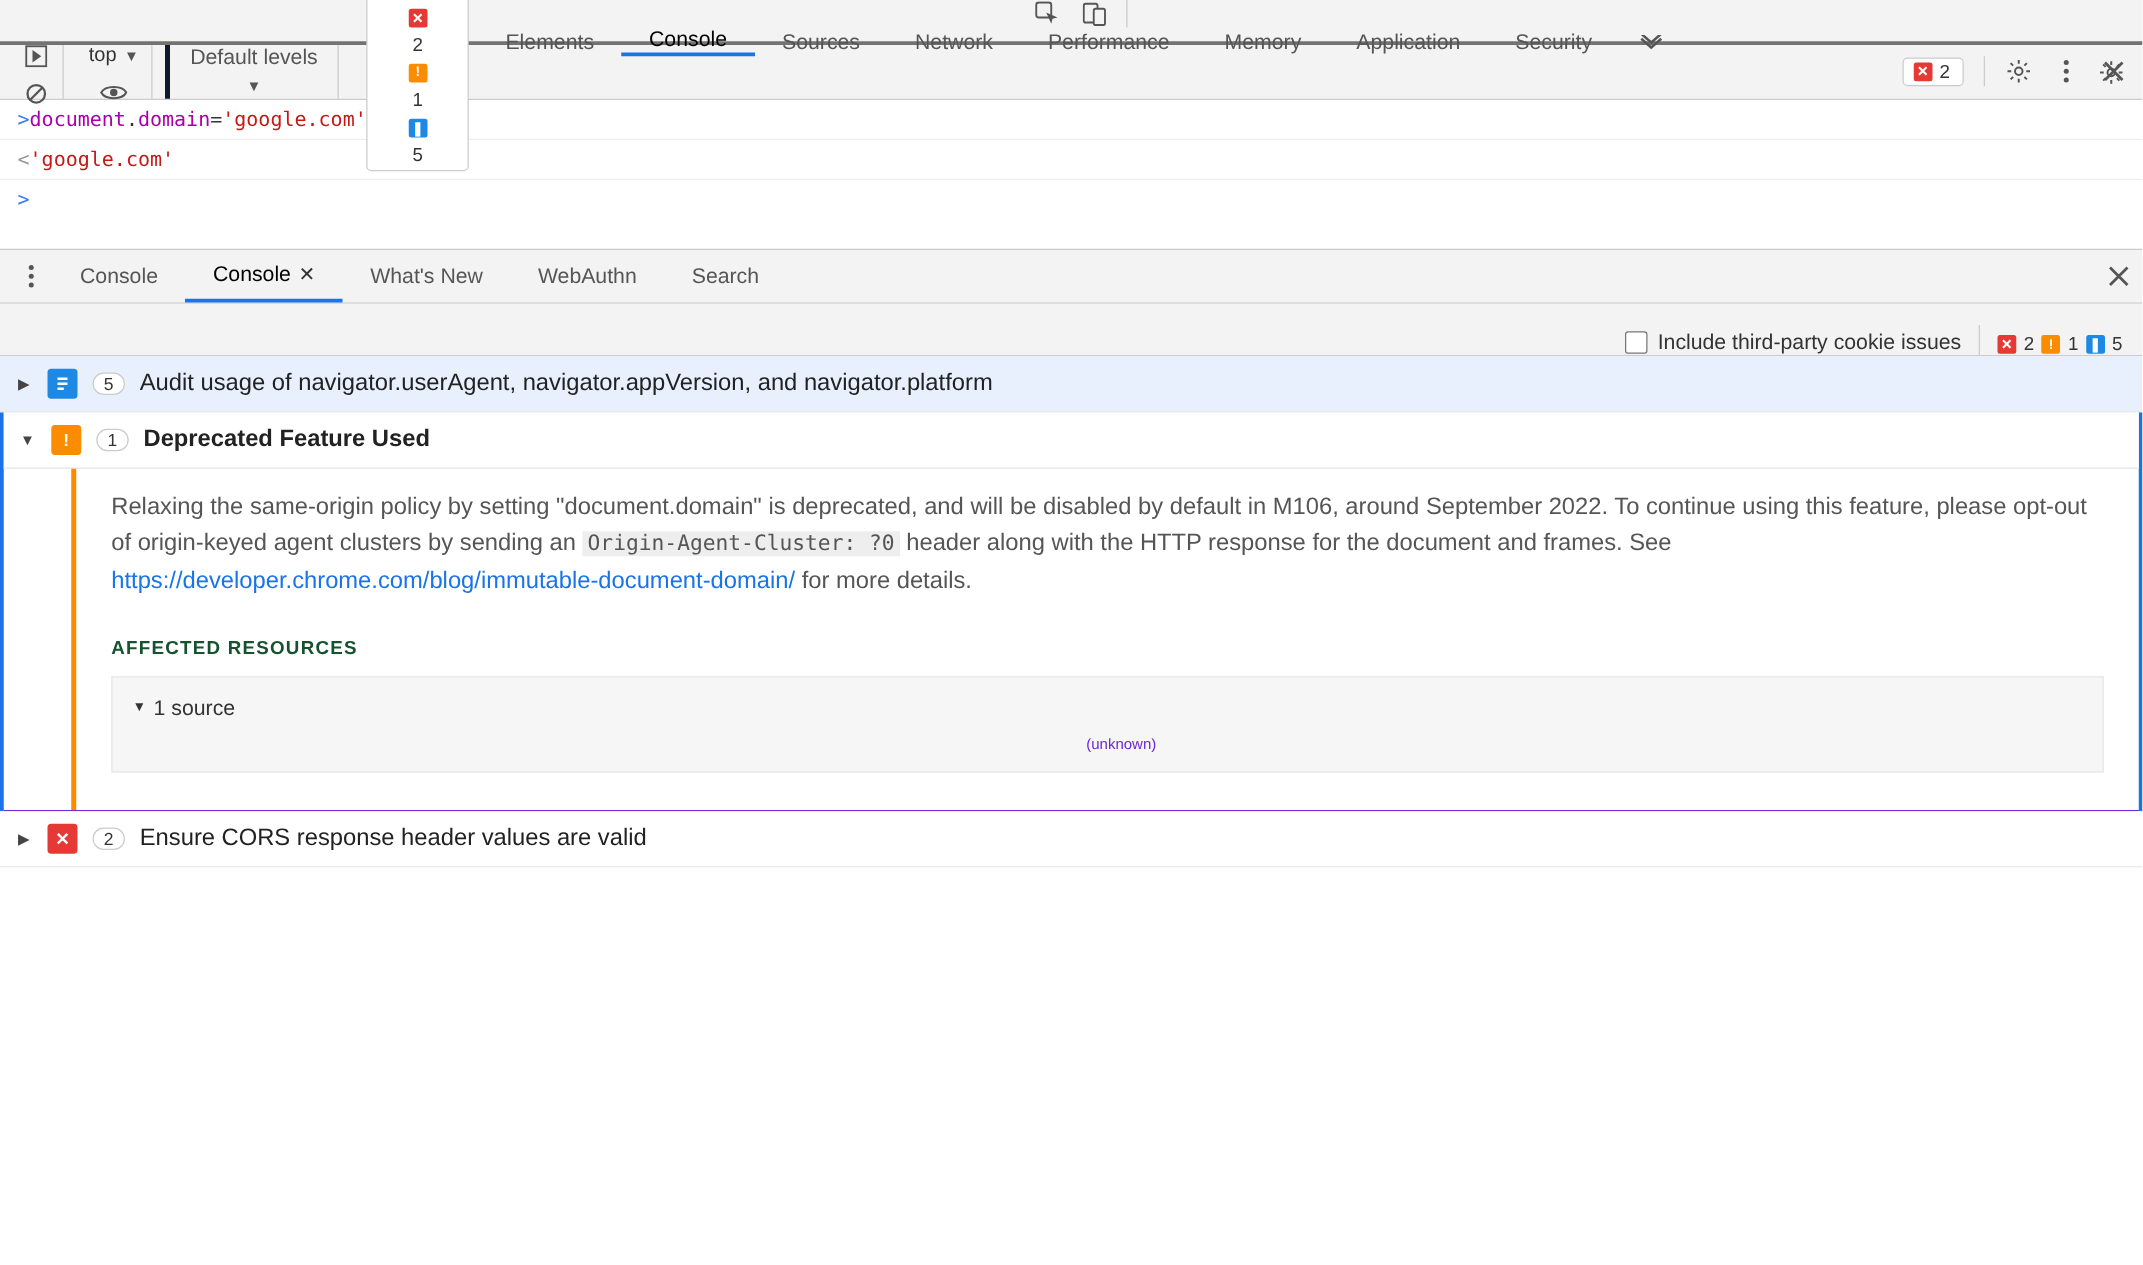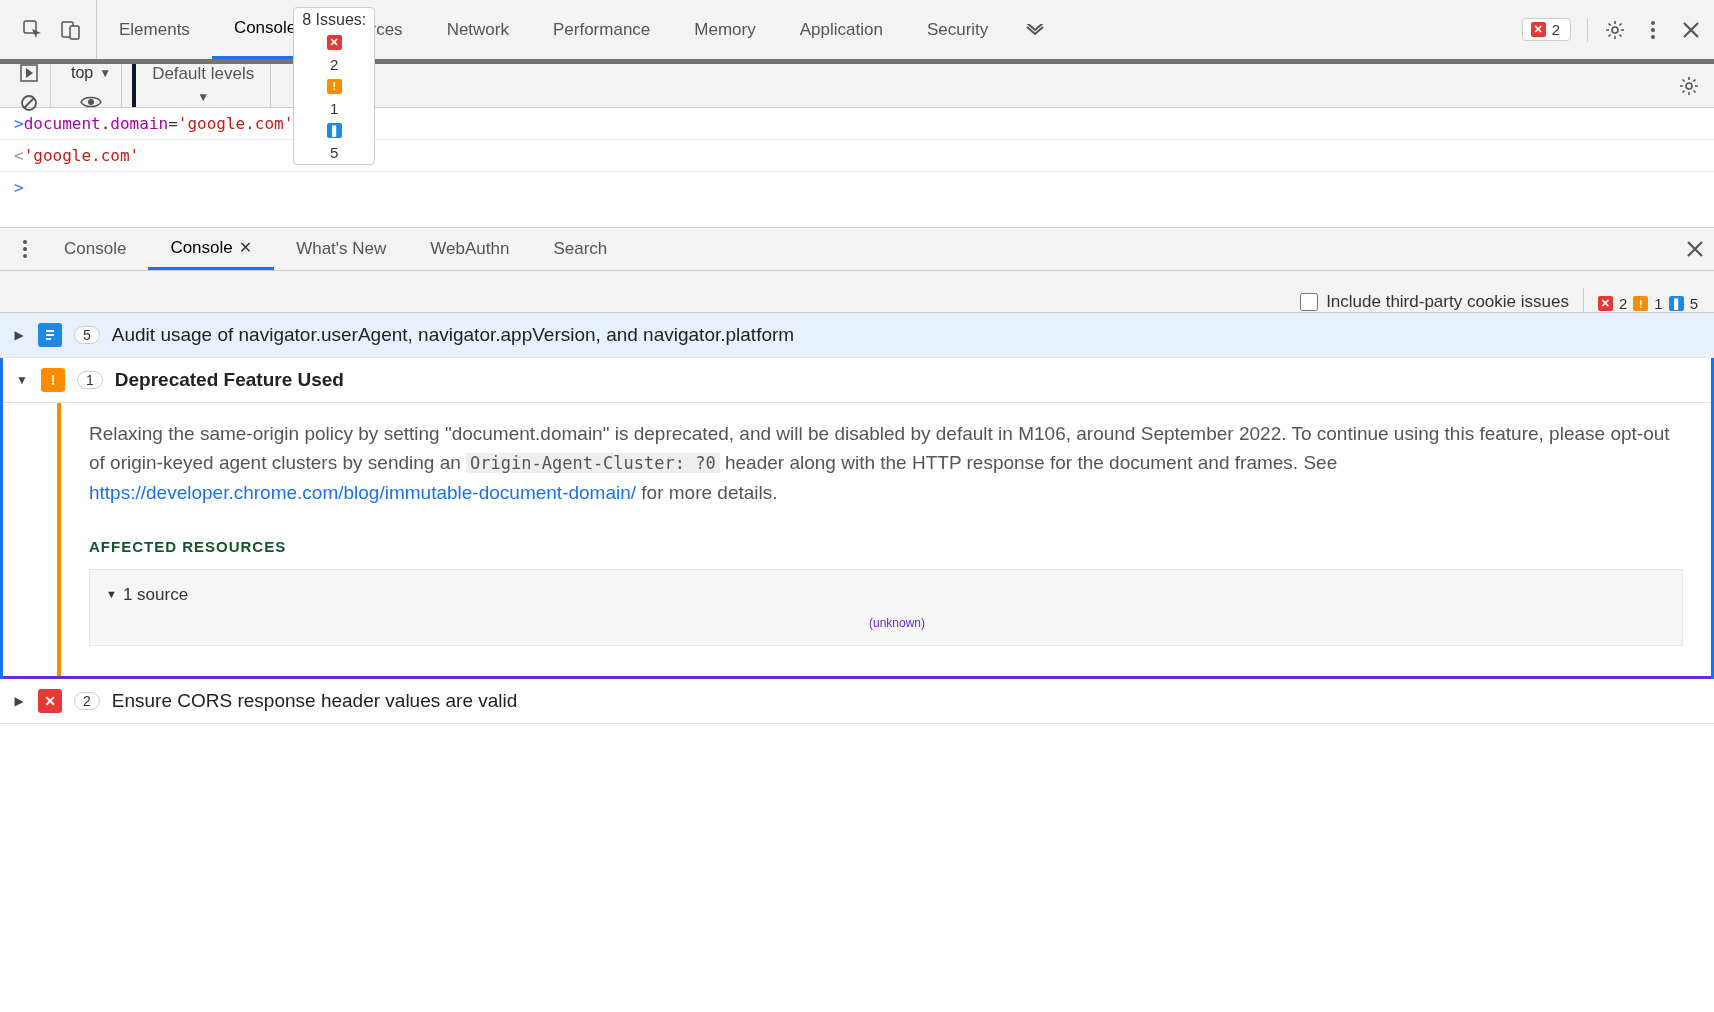--- a/index.html
+++ b/index.html
@@ -1,19 +1,19 @@
 <!DOCTYPE html>
 <html><head>
 <meta charset="utf-8">
 <style>
 * { box-sizing: border-box; margin: 0; padding: 0; }
 body { font-family: "Helvetica Neue", Arial, sans-serif; font-size: 15px; color: #333; background: #fff; width: 1714px; }
 
 
-.toolbar { display: flex; align-items: center; height: 64px; border-bottom: 5px solid #737373; background: #f3f3f3; padding: 0 8px; }
+.toolbar { display: flex; align-items: center; height: 36px; border-bottom: 3px solid #737373; background: #f3f3f3; padding: 0 8px; flex-direction: column; }
 .toolbar-icons { display: flex; align-items: center; gap: 16px; padding: 0 14px; border-right: 1px solid #ccc; height: 100%; }
 .icon-btn { display: inline-flex; align-items: center; justify-content: center; width: 22px; height: 22px; color: #555; cursor: pointer; }
 .main-tabs { display: flex; align-items: center; height: 100%; }
 .main-tab { padding: 0 22px; height: 100%; display: flex; align-items: center; cursor: pointer; color: #555; font-size: 17px; }
 .main-tab.active { color: #000; border-bottom: 3px solid #1a73e8; font-weight: 400; }
 .toolbar-right { display: flex; align-items: center; margin-left: auto; gap: 16px; padding-right: 4px; }
 .err-badge { display: flex; align-items: center; border: 1px solid #ccc; border-radius: 4px; padding: 2px 8px; gap: 4px; background:#fff; }
 .err-sq { width:15px; height:15px; border-radius:2px; display:inline-flex; align-items:center; justify-content:center; font-size:11px; color:#fff; font-weight:bold; }
 .err-sq.red { background:#e53935; }
 .err-sq.orange { background:#fb8c00; }
@@ -57,21 +57,21 @@
 .tri { width:14px; display:inline-flex; justify-content:center; cursor:pointer; color:#444; font-size:12px;}
 .sq-icon { width:24px; height:24px; border-radius:3px; display:inline-flex; align-items:center; justify-content:center; color:#fff; font-weight:bold; font-size:14px;}
 .sq-icon.info { background:#1e88e5; }
 .sq-icon.warn { background:#fb8c00; }
 .sq-icon.err { background:#e53935; }
 .count-pill { border:1px solid #ccc; border-radius:12px; padding:0 8px; font-size:14px; color:#333; min-width:24px; text-align:center; background:#fff;}
 .issue-title { font-size:19px; color:#222; }
 .issue-title.bold { font-weight:700; }
 
 
-.issue-body { display:flex; border-bottom:3px solid #6d28d9; }
+.issue-body { display:flex; border-bottom:1px solid #6d28d9; }
 .left-bar { width:4px; background:#fb8c00; margin-left:54px; }
 .issue-content { padding: 16px 28px 30px 28px; flex:1; font-size:19px; line-height:1.55; color:#555;}
 .issue-content .hdr { font-family: Menlo, monospace; background:#eee; padding:0 4px; font-size:17px; }
 .issue-content a { color:#1a73e8; text-decoration:none; }
 .affected { margin-top:28px; }
 .affected-title { font-size:15px; letter-spacing:1px; color:#14532d; font-weight:600; }
 .src-box { margin-top:10px; background:#f6f6f6; border:1px solid #e6e6e6; padding:12px 16px; }
 .src-box .srow { display:flex; align-items:center; gap:6px; font-size:17px; color:#333; }
 .src-box .lnk { color:#6d28d9; padding:6px 0 0 22px; font-size:12px; cursor:pointer;text-align:center;}
 

